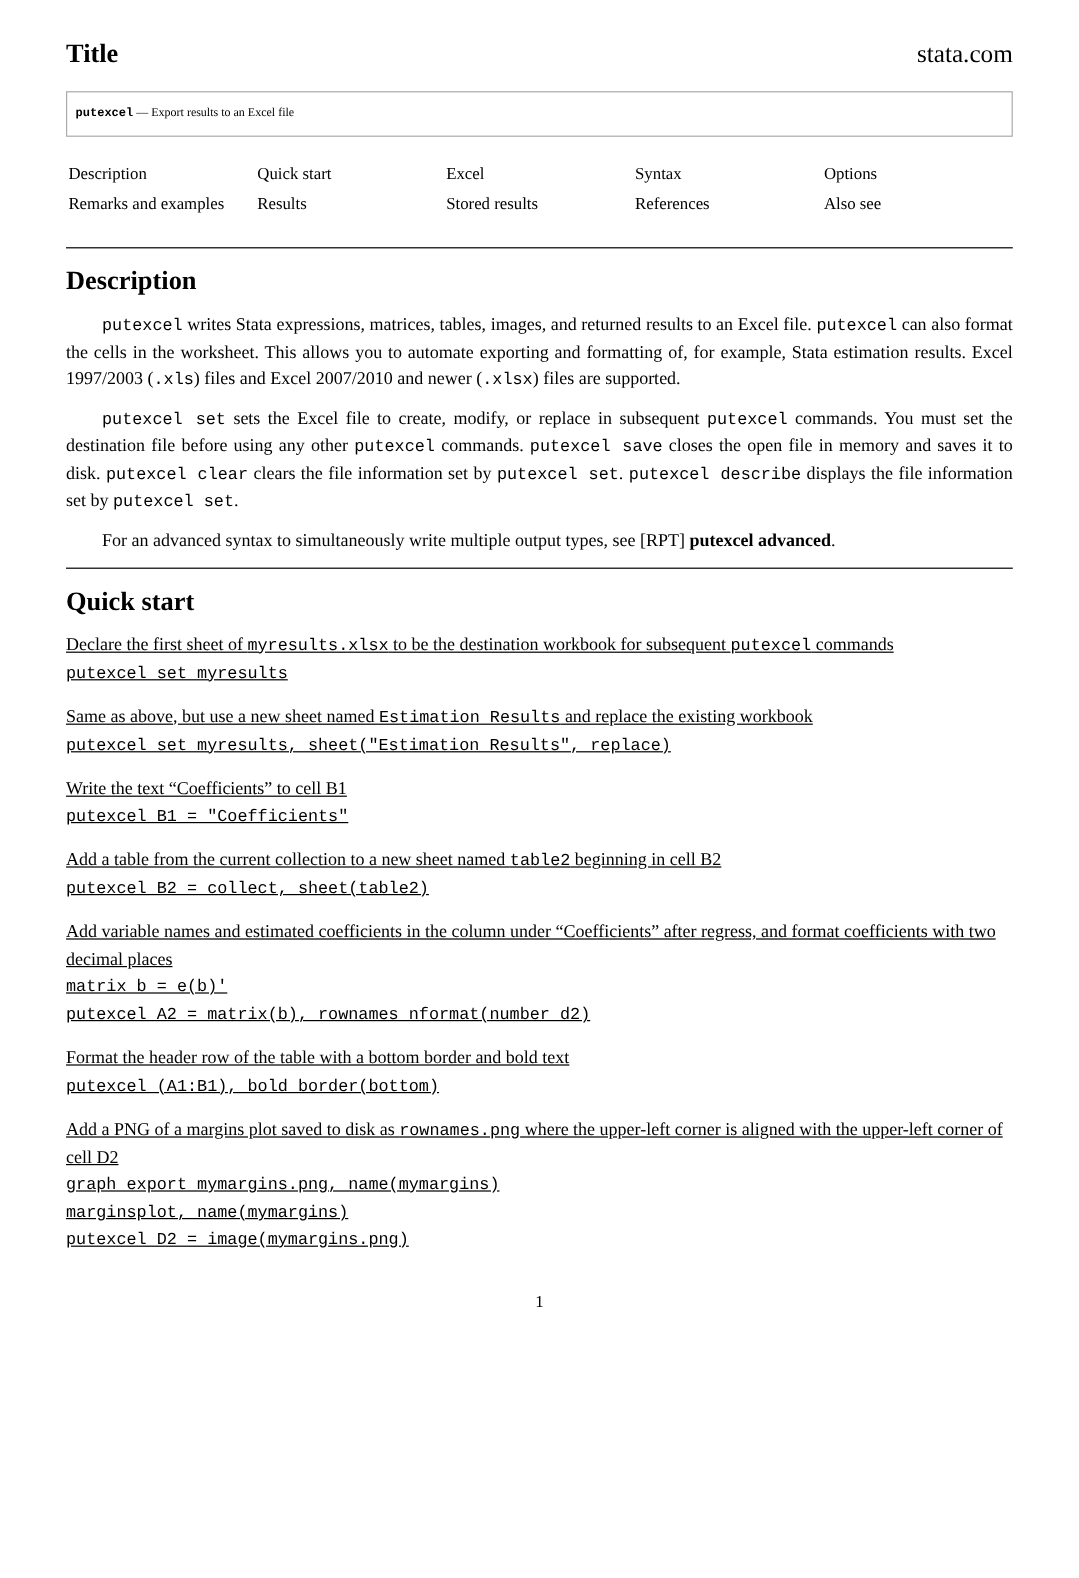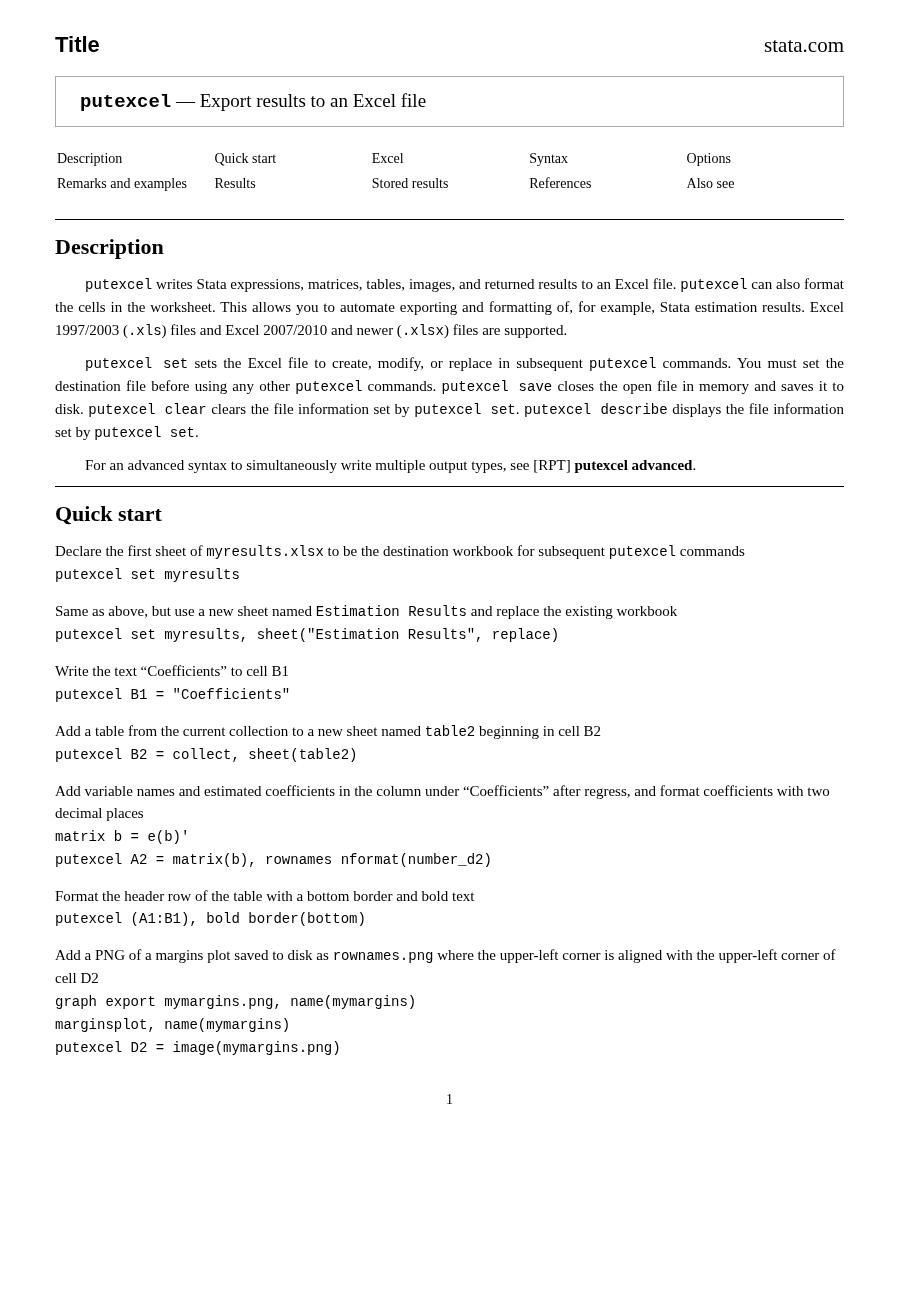--- a/index.html
+++ b/index.html
@@ -24,33 +24,33 @@
     
     .page-header {
       display: flex;
       justify-content: space-between;
       align-items: baseline;
       margin-bottom: 14px;
     }
     .page-title {
       font-size: 22px;
       font-weight: bold;
-      font-family: Liberation Sans, sans-serif;
+      font-family: Liberation Serif, serif;
     }
     .stata-brand {
       font-size: 21px;
       font-family: "Times New Roman", Times, serif;
     }
 
     
     .title-box {
       border: 1px solid #aaa;
-      padding: 10px 24px;
+      padding: 10px 7px;
       margin-bottom: 18px;
-      font-size: 19px;
+      font-size: 10px;
       font-family: "Times New Roman", Times, serif;
     }
     .title-box .cmd {
       font-family: "Courier New", Courier, monospace;
       font-weight: bold;
     }
 
     
     .nav-table {
       width: 100%;
@@ -85,20 +85,21 @@
       font-size: 15px;
     }
     .body-para .mono {
       font-family: "Courier New", Courier, monospace;
       font-size: 14px;
     }
 
     
     .qs-item {
       margin-bottom: 14px;
+      text-decoration: underline;
     }
     .qs-item .qs-desc {
       font-size: 15px;
       text-align: left;
       margin-left: 0;
     }
     .qs-item .qs-desc .mono {
       font-family: "Courier New", Courier, monospace;
       font-size: 14px;
     }

